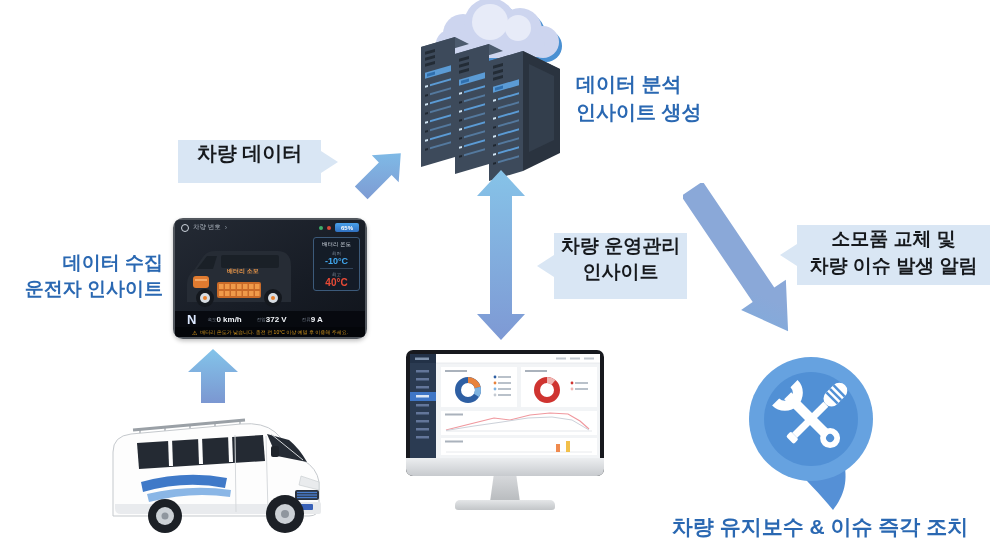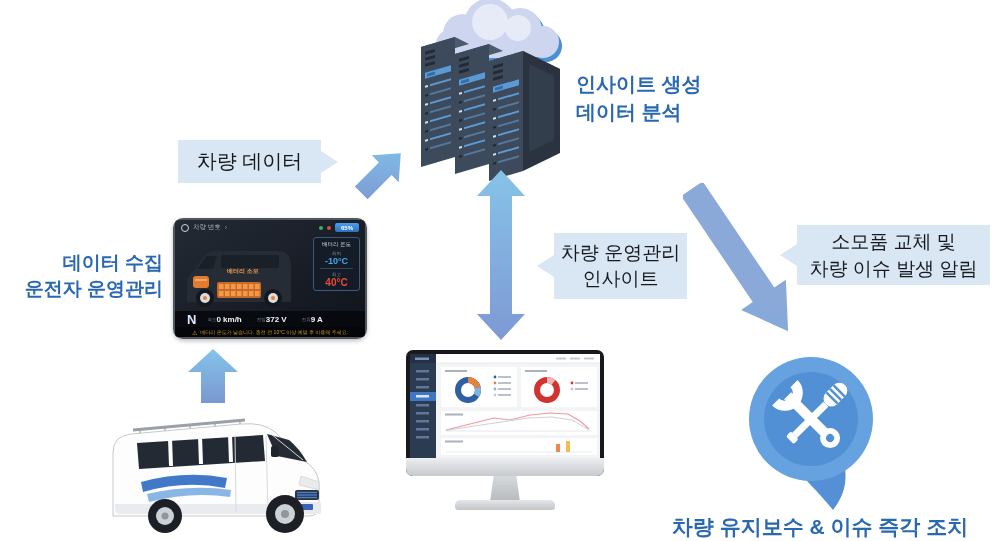--- a/index.html
+++ b/index.html
@@ -9,22 +9,22 @@
 
   
   .blue-label { color:#2a68b2; font-weight:bold; }
   .server-label { left:576px; top:70px; font-size:20px; line-height:28px; }
   .driver-label { left:0; top:250px; width:163px; text-align:right; font-size:19px; line-height:26px; }
   .caption { text-align:center; }
   .caption-dashboard { left:368px; top:508px; width:324px; font-size:23px; }
   .caption-maintenance { left:670px; top:513px; width:300px; font-size:21px; }
 
   
-  .bubble { position:absolute; background:#d9e6f4; color:#16191d; font-weight:normal;
-            display:flex; flex-direction:column; align-items:center; justify-content:center; }
+  .bubble { position:absolute; background:#d9e6f4; color:#16191d; font-weight:bold;
+            display:flex; flex-direction:column; align-items:center; justify-content:flex-start; }
   .bubble-vehicle-data { left:178px; top:140px; width:143px; height:43px; font-size:20px; }
   .bubble-vehicle-data::after { content:""; position:absolute; left:100%; top:50%; margin-top:-11px;
      border-top:11px solid transparent; border-bottom:11px solid transparent; border-left:17px solid #d9e6f4; }
   .bubble-ops { left:554px; top:233px; width:133px; height:66px; font-size:19px; line-height:26px; }
   .bubble-ops::after { content:""; position:absolute; right:100%; top:50%; margin-top:-11px;
      border-top:11px solid transparent; border-bottom:11px solid transparent; border-right:17px solid #d9e6f4; }
   .bubble-alert { left:797px; top:225px; width:193px; height:60px; font-size:19px; line-height:27px; }
   .bubble-alert::after { content:""; position:absolute; right:100%; top:50%; margin-top:-11px;
      border-top:11px solid transparent; border-bottom:11px solid transparent; border-right:17px solid #d9e6f4; }
 
@@ -187,22 +187,22 @@
           <rect x="9" y="85" width="21" height="2" fill="#54799e"></rect>
         <rect x="4" y="94" width="3" height="2" fill="#cfe3f2"></rect>
           <rect x="9" y="94" width="21" height="2" fill="#5b9bd5"></rect>
         <rect x="4" y="103" width="3" height="2" fill="#1f2731"></rect>
           <rect x="9" y="103" width="21" height="2" fill="#54799e"></rect>
       </g>
     </g>
   </svg>
 
   <div class="abs blue-label server-label">
+    <div>데이터 분석</div>
     <div>인사이트 생성</div>
-    <div>데이터 분석</div>
   </div>
 
   <div class="bubble bubble-vehicle-data">
     <span>차량 데이터</span>
   </div>
 
   <svg class="abs" style="left:350px; top:143px;" width="62" height="60" viewBox="0 0 62 60">
     <defs>
       <linearGradient id="gUR" gradientUnits="userSpaceOnUse" x1="12" y1="50" x2="52" y2="10">
         <stop offset="0" stop-color="#7e9bd3"></stop>
@@ -284,21 +284,21 @@
       </div>
       <div class="tab-warning">
         <span class="w-icon">⚠</span>
         <span class="w-text">배터리 온도가 낮습니다. 충전 전 10°C 이상 예열 후 이용해 주세요.</span>
       </div>
     </div>
   </div>
 
   <div class="abs blue-label driver-label">
     <div>데이터 수집</div>
-    <div>운전자 운영관리</div>
+    <div>운전자 인사이트</div>
   </div>
 
   <svg class="abs" style="left:188px; top:349px;" width="50" height="54" viewBox="0 0 50 54">
     <defs>
       <linearGradient id="gUp" x1="0" y1="0" x2="0" y2="1">
         <stop offset="0" stop-color="#83c4ea"></stop>
           <stop offset="1" stop-color="#7b97d1"></stop>
       </linearGradient>
     </defs>
     <polygon points="25,0 50,23 37,23 37,54 13,54 13,23 0,23" fill="url(#gUp)"></polygon>

